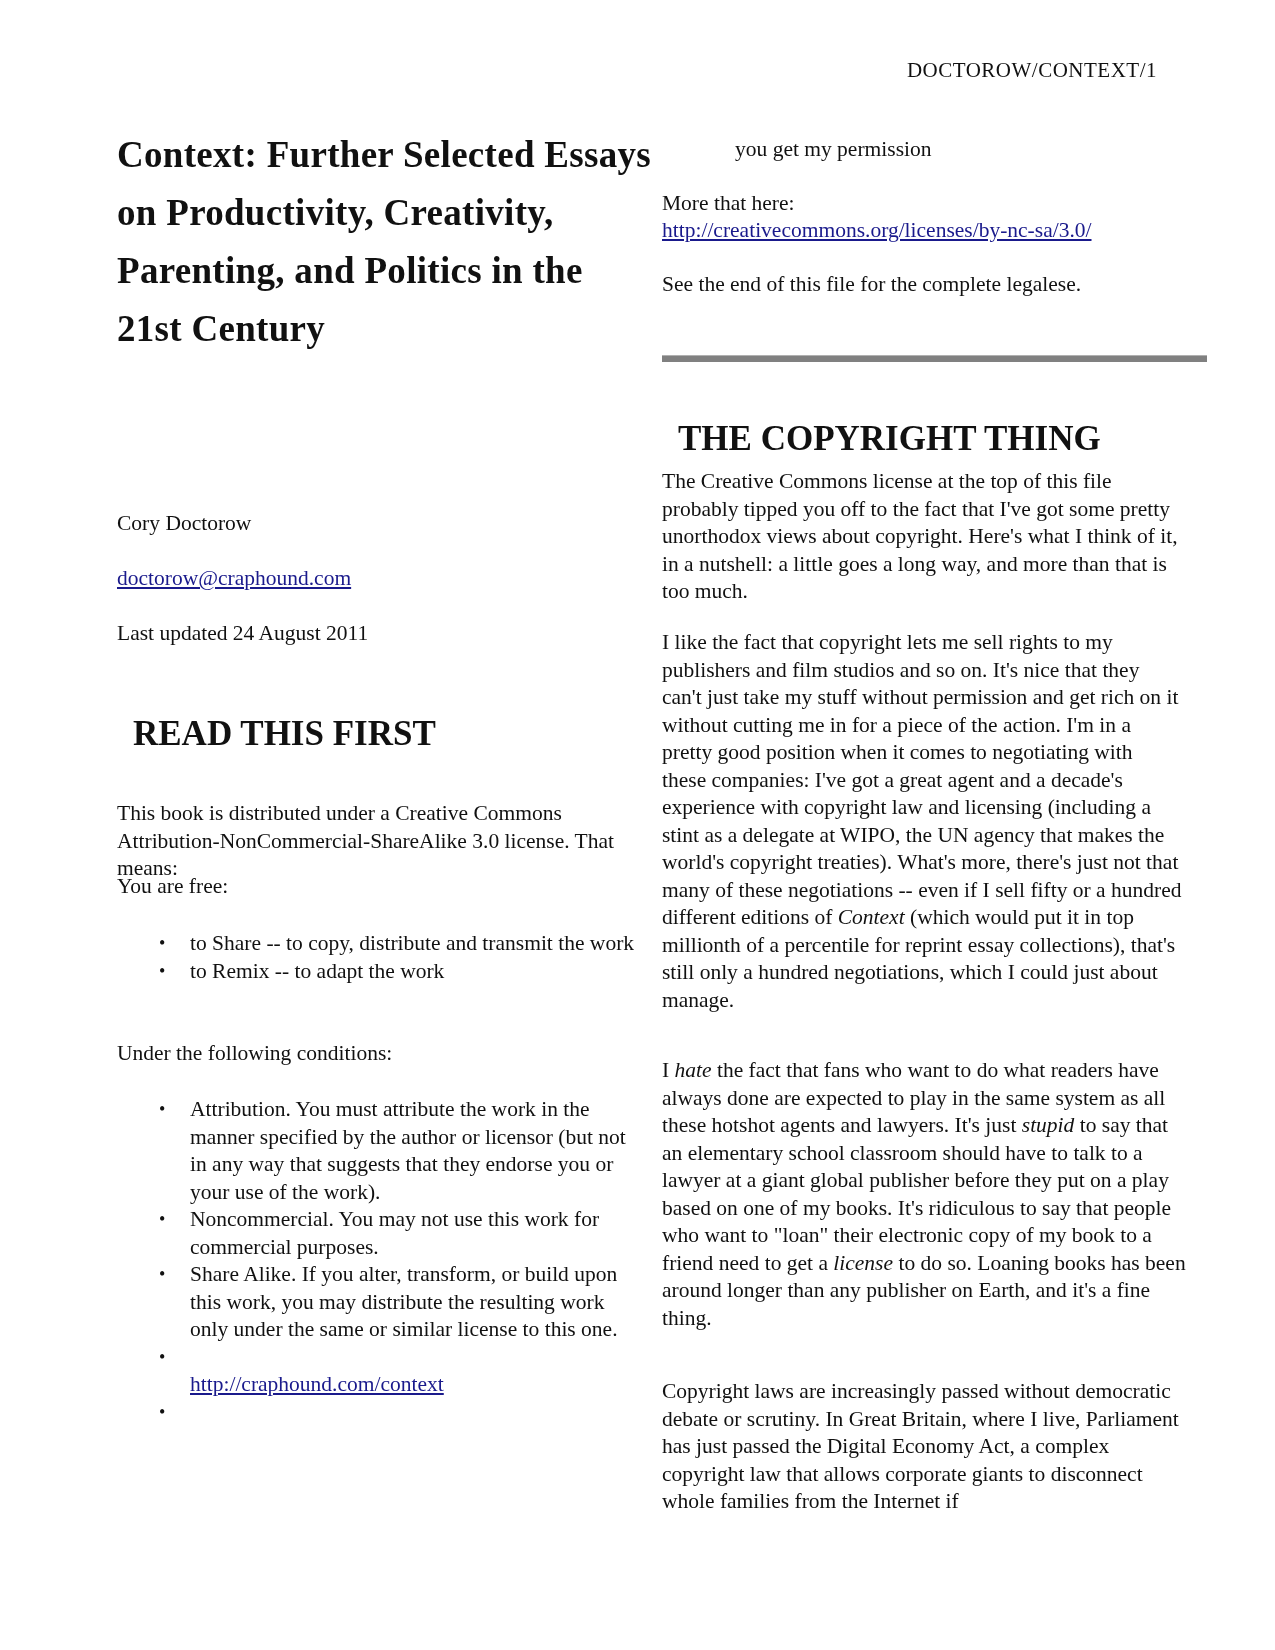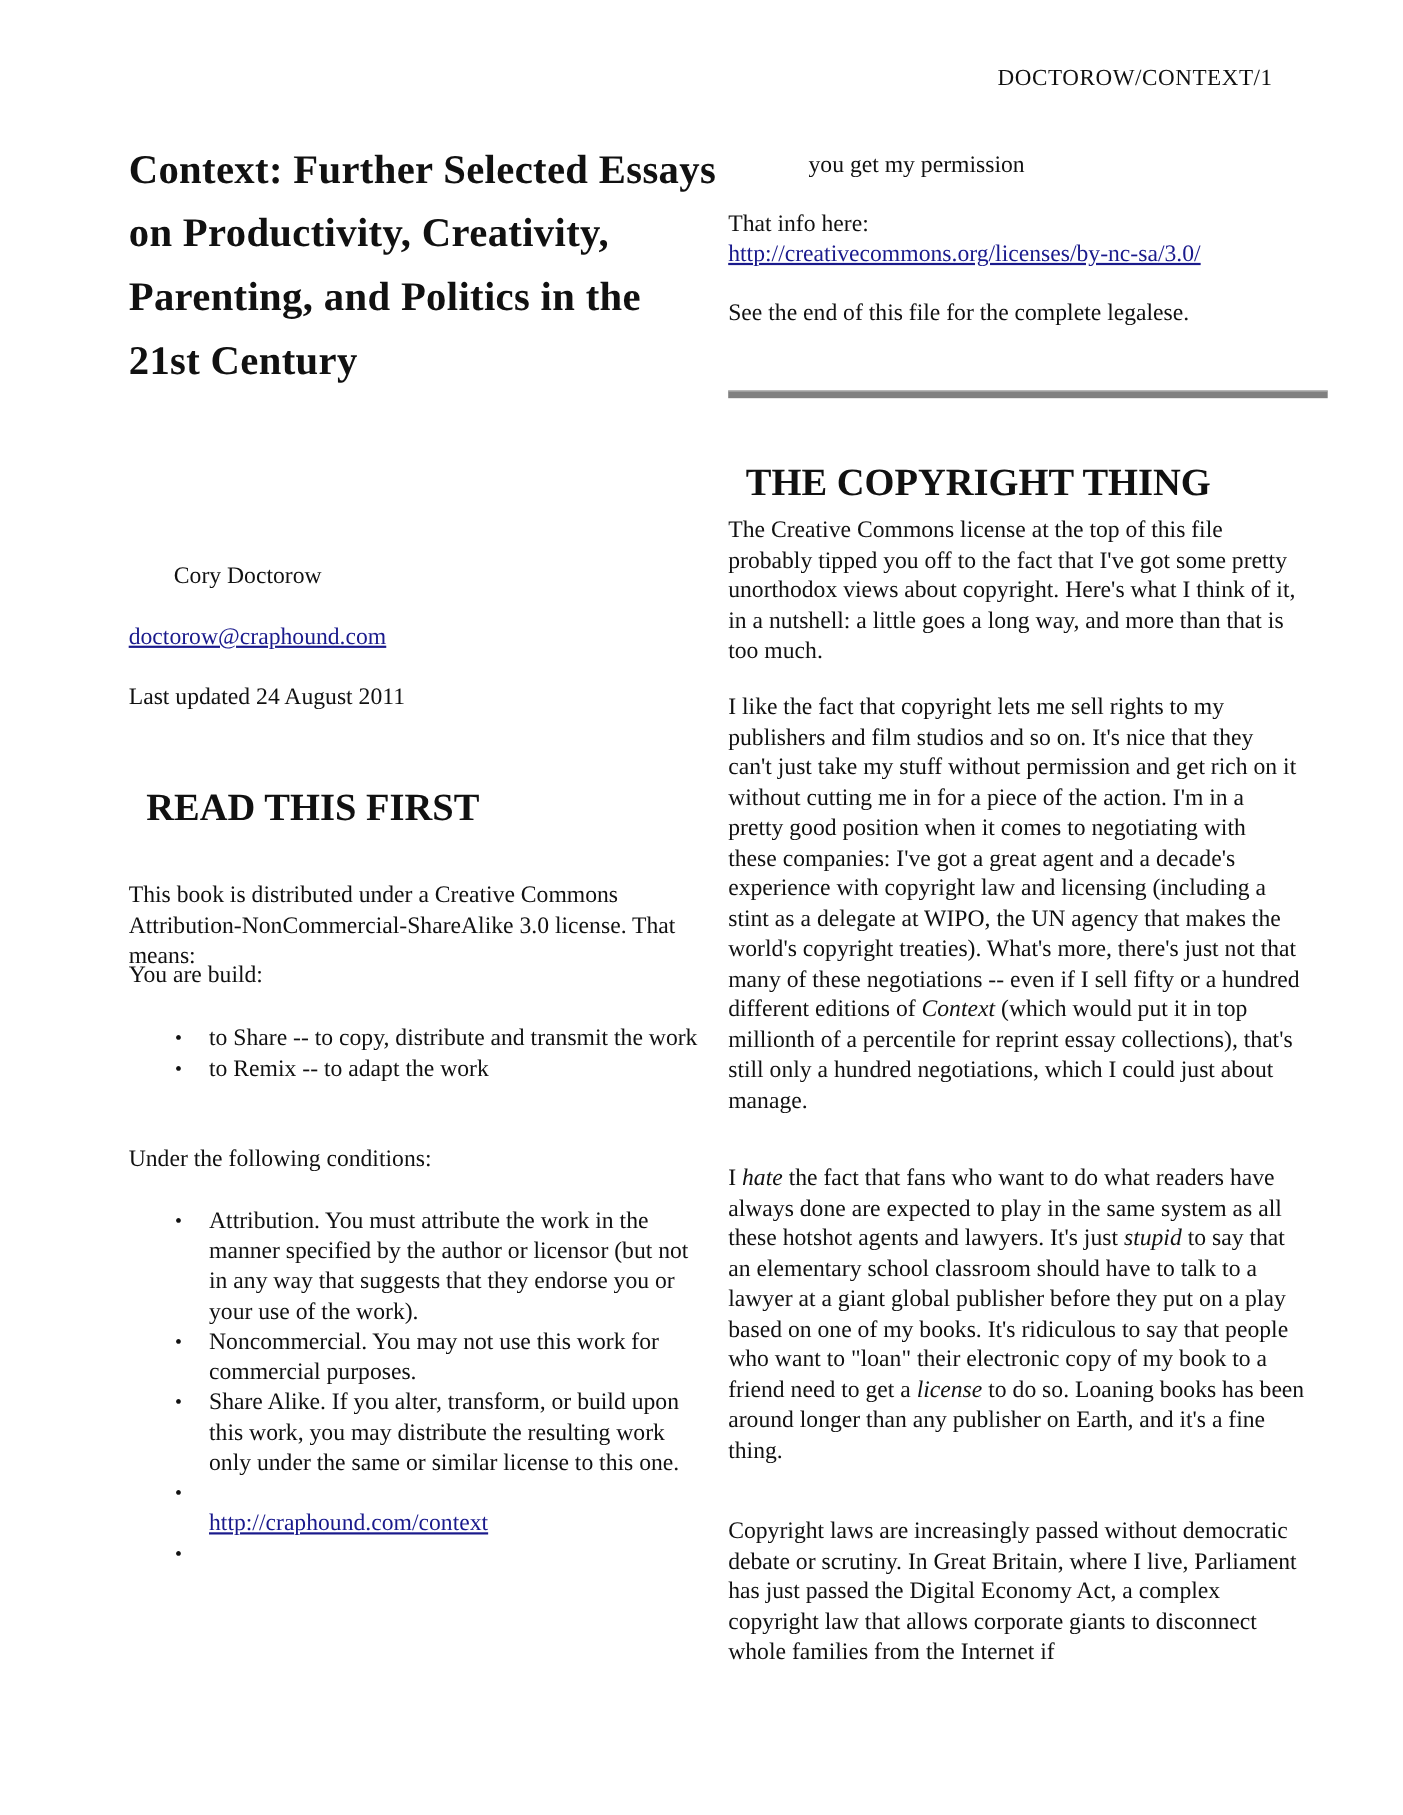--- a/index.html
+++ b/index.html
@@ -41,52 +41,52 @@
     em { font-style: italic; }
   </style>
 </head>
 <body>
 
 <div class="page-header">DOCTOROW/CONTEXT/1</div>
 
 <div class="col col-left">
   <h1 class="title">Context: Further Selected Essays on Productivity, Creativity, Parenting, and Politics in the 21st Century</h1>
 
-  <p class="body-text abs" style="top:510px;margin-left:41px;">Cory Doctorow</p>
+  <p class="body-text abs" style="top:510px;">Cory Doctorow</p>
   <p class="body-text abs" style="top:565px;">
     <a class="link" href="#">doctorow@craphound.com</a>
   </p>
   <p class="body-text abs" style="top:620px;">Last updated 24 August 2011</p>
 
   <h2 class="h2 abs" style="top:698px;">READ THIS FIRST</h2>
 
   <p class="body-text abs" style="top:800px; width:510px;">This book is distributed under a Creative Commons Attribution-NonCommercial-ShareAlike 3.0 license. That means:</p>
 
-  <p class="body-text abs" style="top:873px;">You are build:</p>
+  <p class="body-text abs" style="top:873px;">You are free:</p>
 
   <ul class="bullets body-text abs" style="top:930px; width:520px;">
     <li><span class="bullet">•</span><span>to Share -- to copy, distribute and transmit the work</span></li>
     <li><span class="bullet">•</span><span>to Remix -- to adapt the work</span></li>
   </ul>
 
   <p class="body-text abs" style="top:1040px;">Under the following conditions:</p>
 
   <ul class="bullets body-text abs" style="top:1096px; width:520px;">
     <li><span class="bullet">•</span><span>Attribution. You must attribute the work in the manner specified by the author or licensor (but not in any way that suggests that they endorse you or your use of the work).</span></li>
     <li><span class="bullet">•</span><span>Noncommercial. You may not use this work for commercial purposes.</span></li>
     <li><span class="bullet">•</span><span>Share Alike. If you alter, transform, or build upon this work, you may distribute the resulting work only under the same or similar license to this one.</span></li>
     <li><span class="bullet">•</span><br><a class="link" href="#">http://craphound.com/context</a></li>
     <li><span class="bullet">•</span></li>
   </ul>
 </div>
 
 <div class="col col-right">
   <p class="body-text abs" style="top:136px; left:73px;">you get my permission</p>
 
-  <p class="body-text abs" style="top:190px;">That info here:</p>
+  <p class="body-text abs" style="top:190px;">More that here:</p>
   <p class="body-text abs" style="top:217px;">
     <a class="link" href="#">http://creativecommons.org/licenses/by-nc-sa/3.0/</a>
   </p>
   <p class="body-text abs" style="top:271px;">See the end of this file for the complete legalese.</p>
 
   <div class="rule"></div>
 
   <h2 class="h2 abs" style="top:403px;">THE COPYRIGHT THING</h2>
 
   <p class="body-text abs" style="top:468px; width:520px;">The Creative Commons license at the top of this file probably tipped you off to the fact that I've got some pretty unorthodox views about copyright. Here's what I think of it, in a nutshell: a little goes a long way, and more than that is too much.</p>

